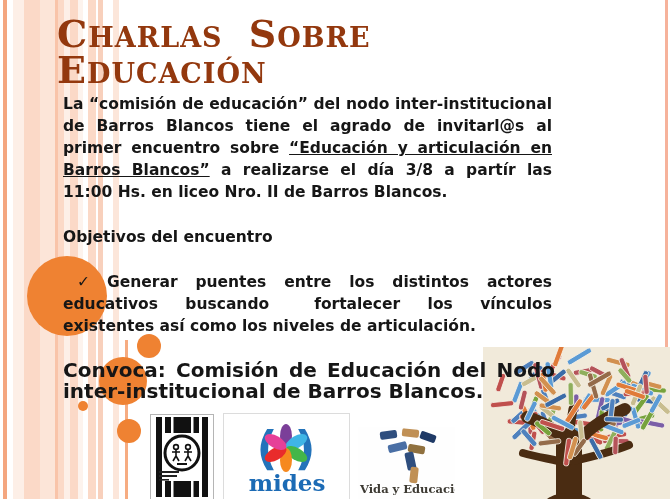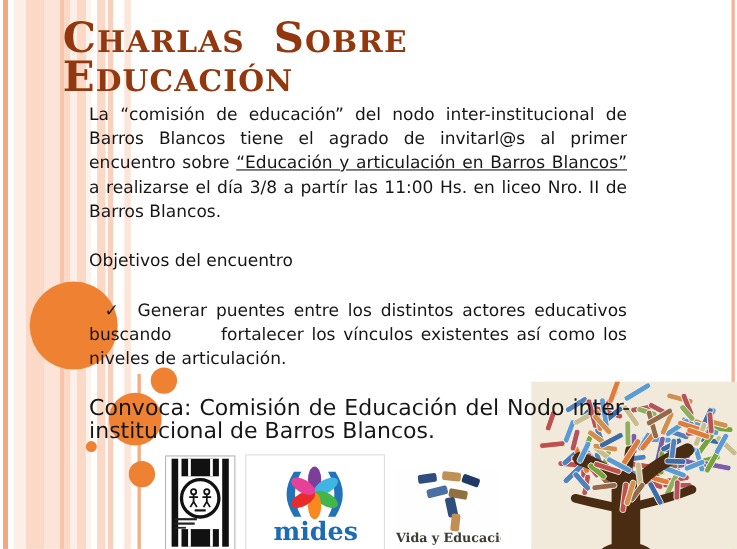--- a/index.html
+++ b/index.html
@@ -23,22 +23,22 @@
   .c2{left:137px;top:334px;width:24px;height:24px;}
   .c3{left:99px;top:357px;width:48px;height:48px;}
   .c4{left:78px;top:401px;width:10px;height:10px;}
   .c5{left:117px;top:419px;width:24px;height:24px;}
   
   .title{position:absolute;left:57px;top:16px;z-index:3;color:#93380E;
     font-family:"DejaVu Serif",serif;font-weight:bold;}
   .title-line{font-variant:small-caps;font-size:38px;line-height:36px;
     letter-spacing:1px;word-spacing:12px;white-space:nowrap;}
   
-  .para{position:absolute;left:81px;width:489px;z-index:3;color:#161616;
-    font-size:15.5px;line-height:22px;text-align:justify;margin:0;}
+  .para{position:absolute;left:63px;width:489px;z-index:3;color:#161616;
+    font-size:15.5px;line-height:22px;text-align:justify;margin:0;font-weight:bold;}
   .p1{top:93px;}
   .p-obj{top:226px;text-align:left;}
   .p-bullet{top:271px;text-indent:14px;}
   .p-convoca{top:360px;width:492px;font-size:20px;line-height:21px;}
   .uline{text-decoration:underline;}
   .check{display:inline-block;min-width:30px;text-indent:0;}
   .bgap{display:inline-block;width:45px;}
   
   .card{position:absolute;background:#fff;z-index:3;}
   .nodo{left:150px;top:414px;width:62px;height:85px;border:1px solid #b5b5b5;}

